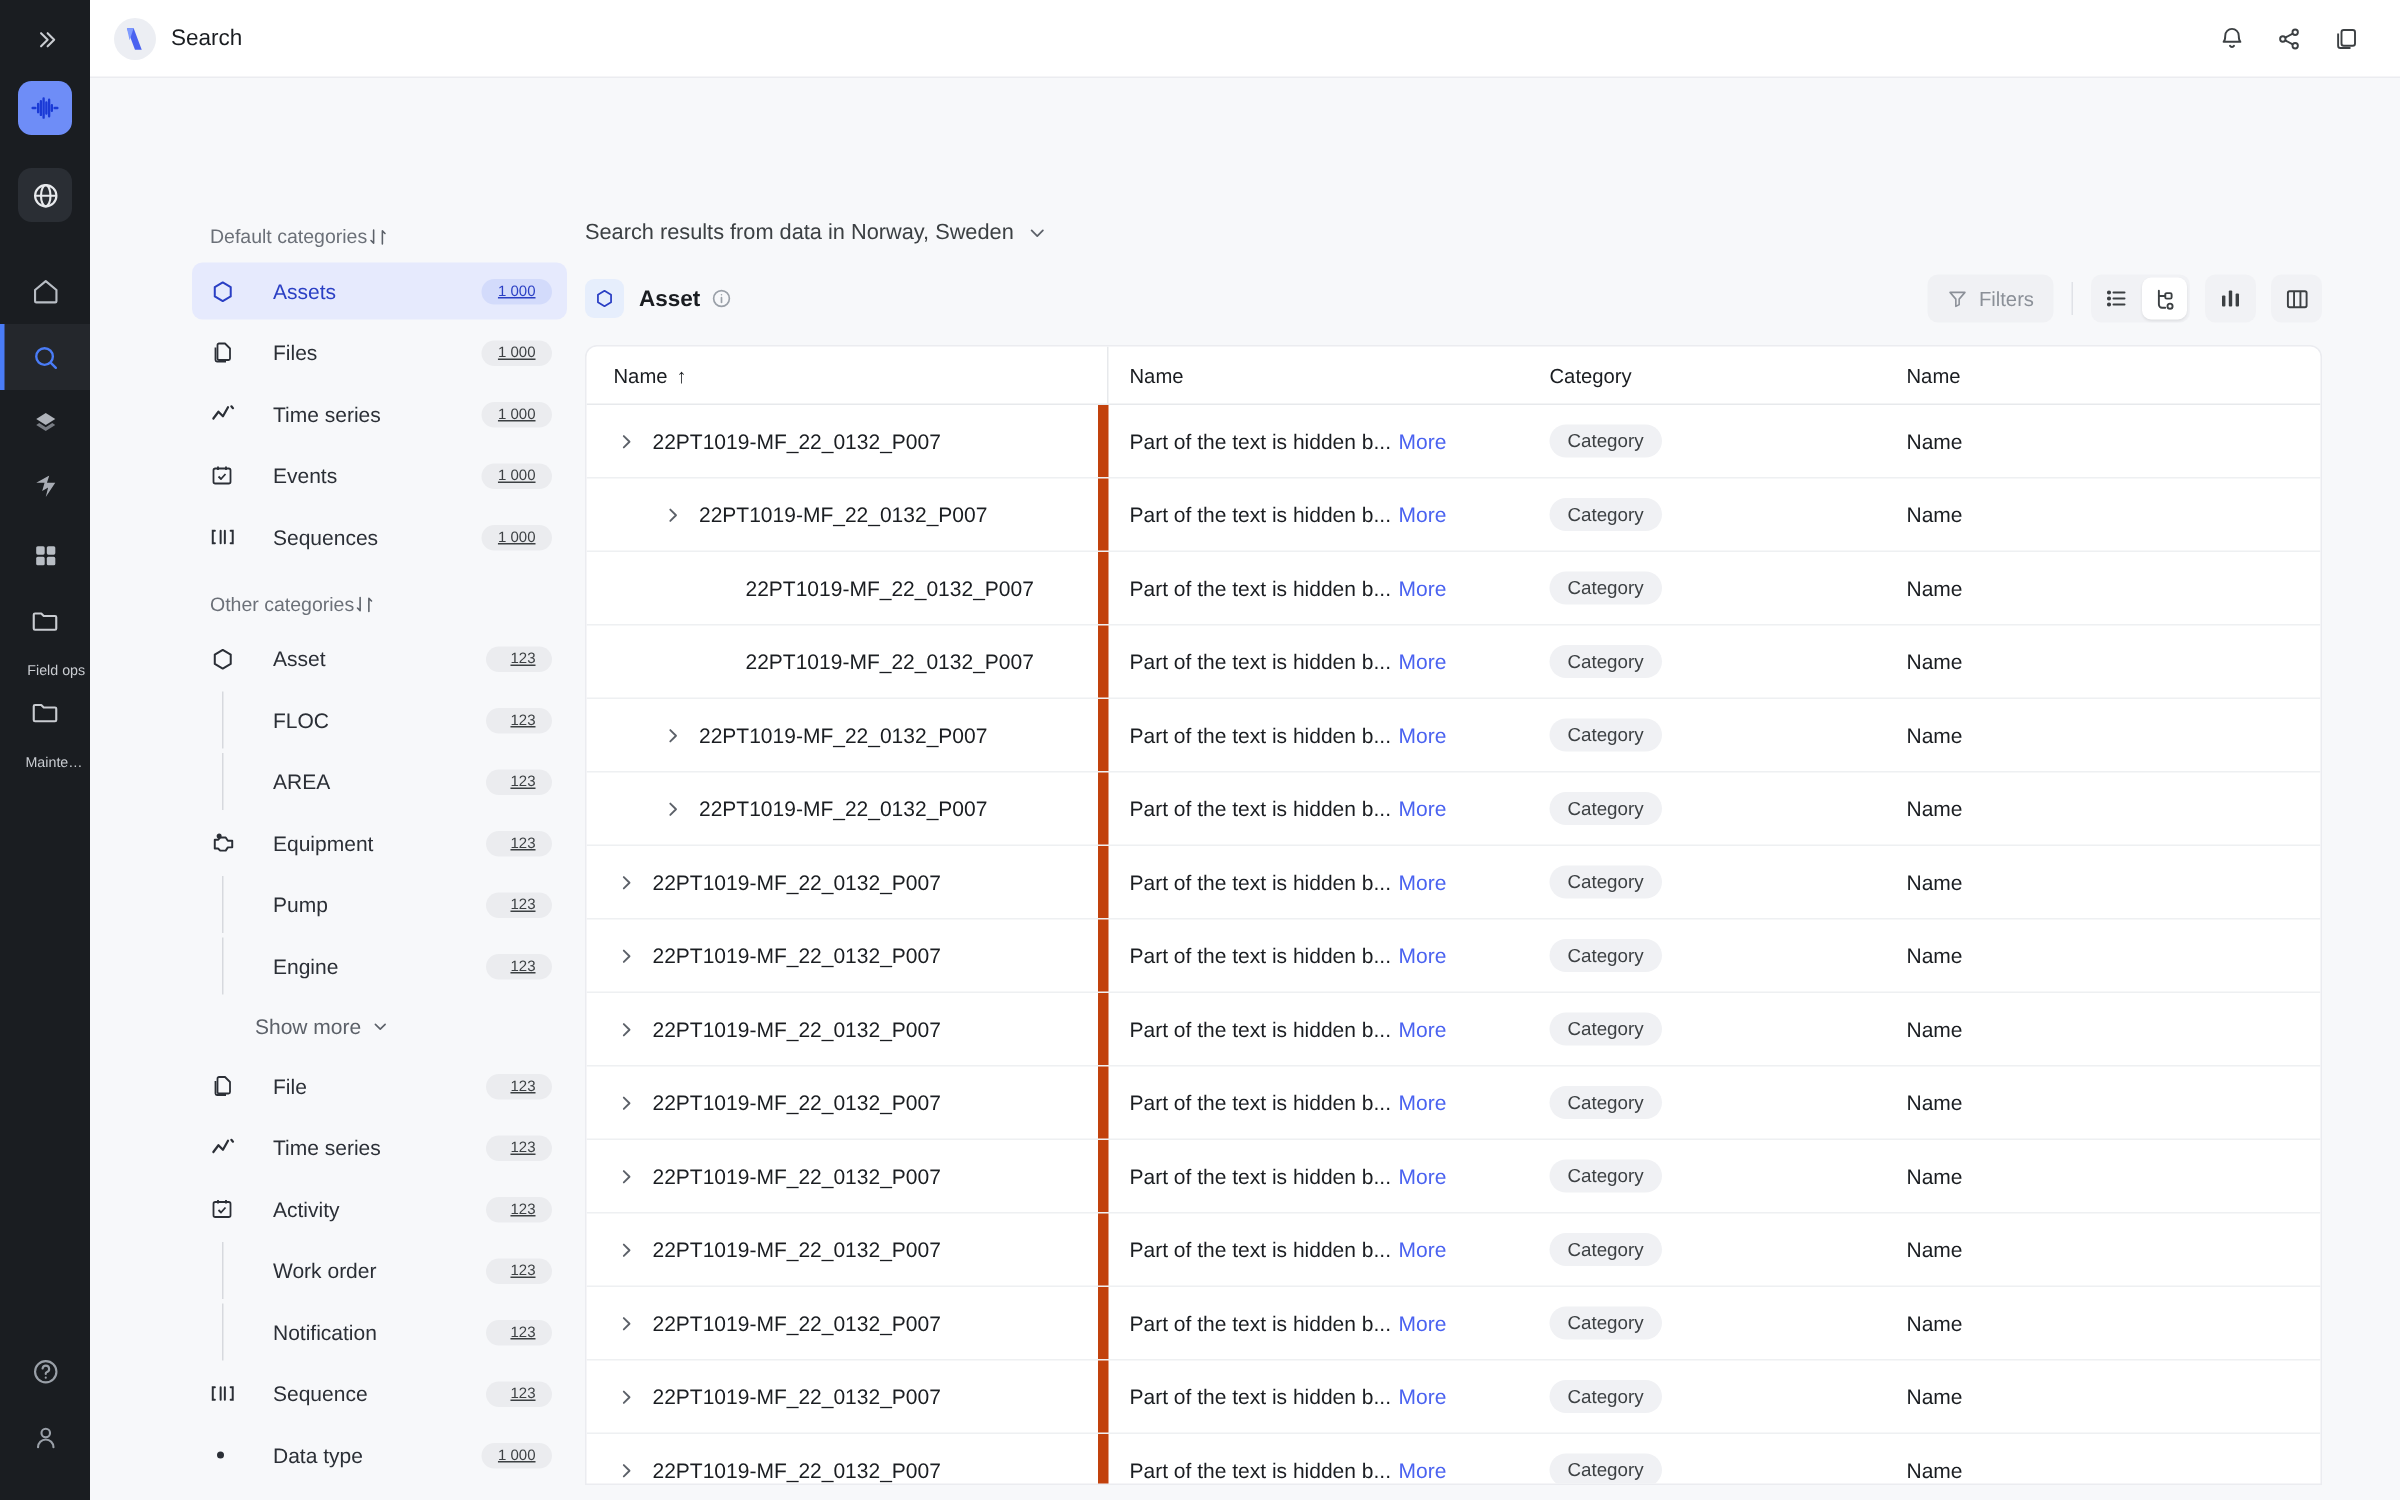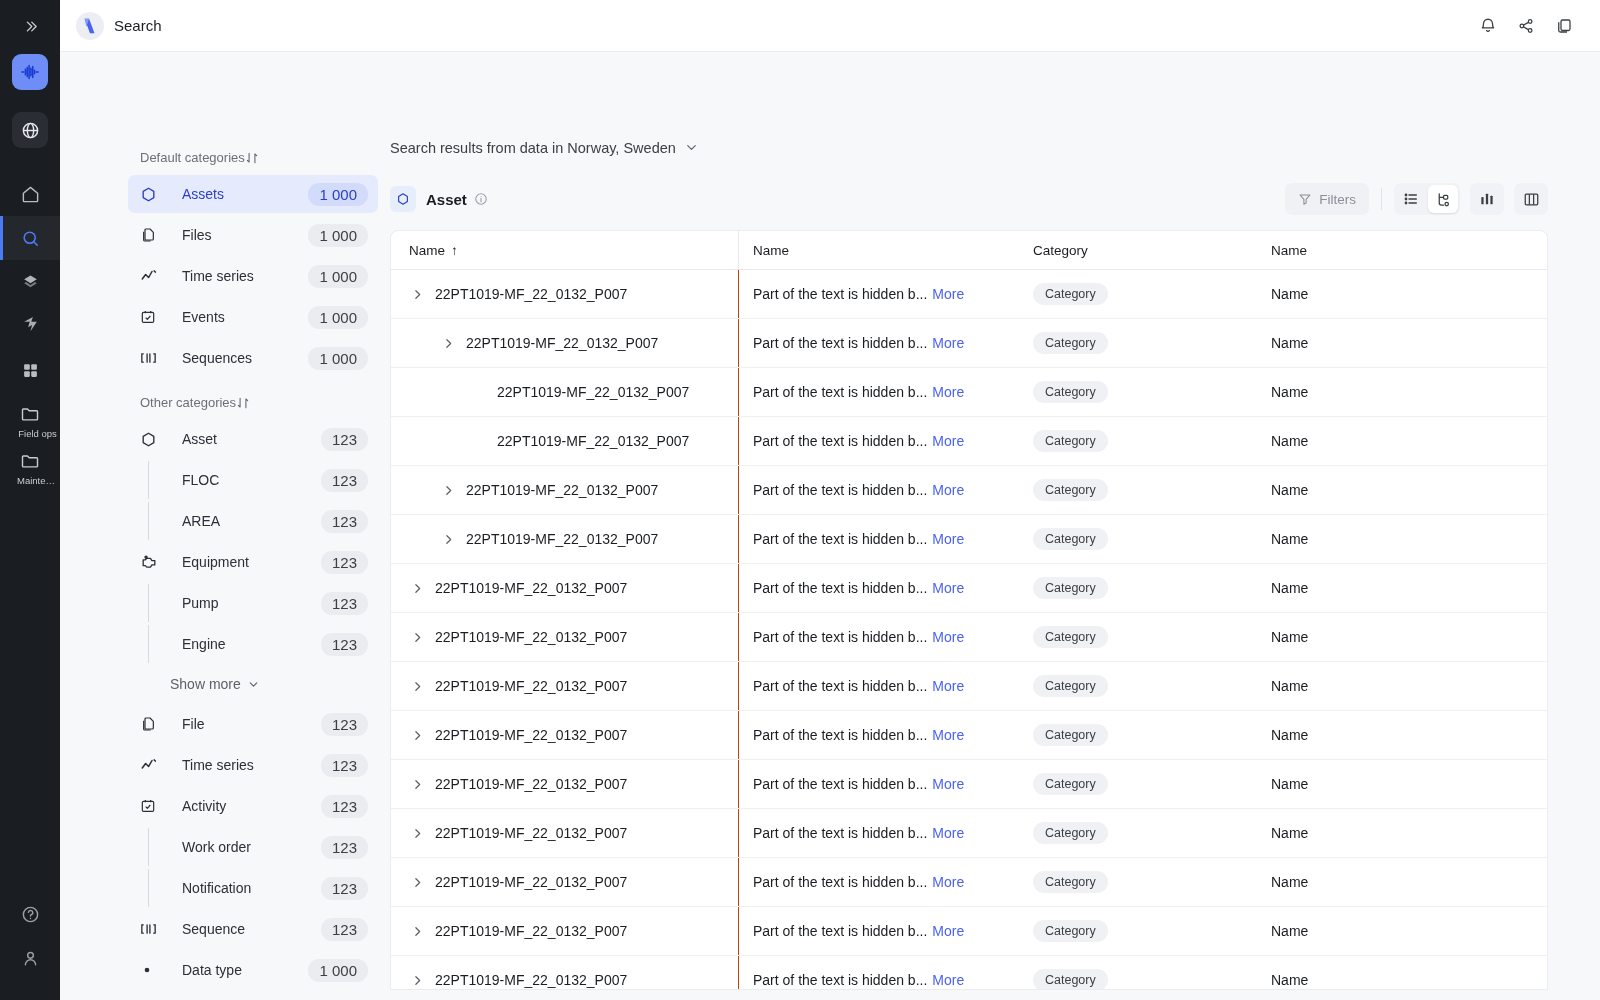--- a/index.html
+++ b/index.html
@@ -36,21 +36,21 @@
   .rail-item.active { background: #24272c; }
   .rail-item.active::before {
     content: ""; position: absolute; left: 0; top: 0; bottom: 0; width: 3px; background: #4a7cf7;
   }
   .rail-item.active svg { color: #4a7cf7; }
   .rail-folder {
     width: 60px; display: flex; flex-direction: column; align-items: center;
     color: #c9ccd1; cursor: pointer; margin-top: 12px;
   }
   .rail-folder .lbl {
-    font-size: 9.5px; margin-top: 4px; color: #c9ccd1;
+    font-size: 9.5px; margin-top: 18px; color: #c9ccd1;
     max-width: 56px; overflow: hidden; text-overflow: ellipsis; white-space: nowrap; text-align: center; padding-left: 15px;
   }
   #rail .spacer { flex: 1; }
   #rail .bottom { padding-bottom: 24px; display: flex; flex-direction: column; align-items: center; gap: 8px; }
 
   
   #topbar {
     position: absolute; left: 60px; top: 0; right: 0; height: 52px;
     background: #fff; border-bottom: 1px solid #ebecf0;
     display: flex; align-items: center; padding: 0 20px 0 16px;
@@ -107,36 +107,36 @@
   .cat-row {
     display: flex; align-items: center; height: 38px; border-radius: 7px;
     padding: 0 10px 0 12px; cursor: pointer; margin-bottom: 3px; gap: 12px;
   }
   .cat-row.sel { background: #e6eafd; }
   .cat-row .ic { width: 20px; display: flex; align-items: center; color: #2b2f36; margin-right: 10px; }
   .cat-row .nm { flex: 1; font-size: 14px; color: #2b2f36; }
   .cat-row.sel .nm { color: #2a3fc4; }
   .cat-row.sel .ic { color: #2a3fc4; }
   .badge {
-    font-size: 15px; color: #3c4043; background: #ebecef; border-radius: 11px;
-    padding: 3px 11px; min-width: 44px; text-align: left;
+    font-size: 10px; color: #3c4043; background: #ebecef; border-radius: 11px;
+    padding: 3px 11px; min-width: 44px; text-align: right; text-decoration: underline;
   }
   .cat-row.sel .badge { background: #d3dbfb; color: #2a3fc4; }
   .cat-row.child { padding-left: 12px; }
   .cat-row.child .railline {
     width: 1px; background: #d7d9de; height: 38px; margin-right: 21px; margin-left: 8px;
   }
   .showmore {
     display: flex; align-items: center; gap: 6px; height: 36px;
     padding-left: 42px; font-size: 14px; color: #5c6169; cursor: pointer; margin-bottom: 3px;
   }
 
   
   #results { flex: 1; padding: 10px 52px 0 0; overflow: hidden; }
-  #res-head { display: flex; height: 30px; }
+  #res-head { display: flex; align-items: center; height: 30px; }
   #res-head .txt { font-size: 14.5px; color: #3c4043; }
   #res-head .chev { margin-left: 8px; color: #5c6169; display: flex; }
   #res-bar { display: flex; align-items: center; height: 46px; margin-top: 6px; }
   .type-chip { width: 26px; height: 26px; border-radius: 6px; background: #e6eefc; display: flex; align-items: center; justify-content: center; }
   #res-bar .type-nm { font-size: 15px; font-weight: bold; color: #1a1d21; margin-left: 10px; }
   #res-bar .info { margin-left: 7px; color: #9aa0a8; display: flex; }
   #res-bar .sp { flex: 1; }
   .filters-btn {
     display: flex; align-items: center; gap: 7px; height: 32px; padding: 0 13px;
     background: #f0f1f4; border-radius: 7px; color: #8b9098; font-size: 13.5px; cursor: pointer;
@@ -144,21 +144,21 @@
   .vdiv { width: 1px; height: 22px; background: #e0e2e7; margin: 0 12px; }
 
   
   #table {
     margin-top: 8px; background: #fff; border: 1px solid #ebecf0;
     border-radius: 8px 8px 0 0; overflow: hidden;
     height: calc(100% - 100px);
   }
   .trow { display: flex; height: 49px; align-items: center; border-bottom: 1px solid #eef0f2; }
   .trow.head { height: 39px; border-bottom: 1px solid #e7e9ec; }
-  .c1 { width: 348px; display: flex; align-items: center; padding-left: 18px; border-right: 1px solid #c2410c; height: 100%; }
+  .c1 { width: 348px; display: flex; align-items: center; padding-left: 18px; border-right: 7px solid #c2410c; height: 100%; }
   .trow.head .c1 { border-right: 1px solid #e7e9ec; }
   .c2 { width: 290px; display: flex; align-items: center; padding-left: 14px; }
   .c3 { width: 240px; display: flex; align-items: center; padding-left: 4px; }
   .c4 { flex: 1; display: flex; align-items: center; padding-left: 2px; }
   .th { font-size: 13.5px; color: #1a1d21; display: flex; align-items: center; gap: 6px; }
   .caret { width: 16px; display: flex; align-items: center; justify-content: center; color: #5c6169; cursor: pointer; flex: none; }
   .caret.blank { visibility: hidden; }
   .cellname { font-size: 14px; color: #1a1d21; margin-left: 10px; white-space: nowrap; }
   .desc { font-size: 14px; color: #1a1d21; white-space: nowrap; overflow: hidden; }
   .more { font-size: 14px; color: #4a62f0; margin-left: 5px; cursor: pointer; white-space: nowrap; }

